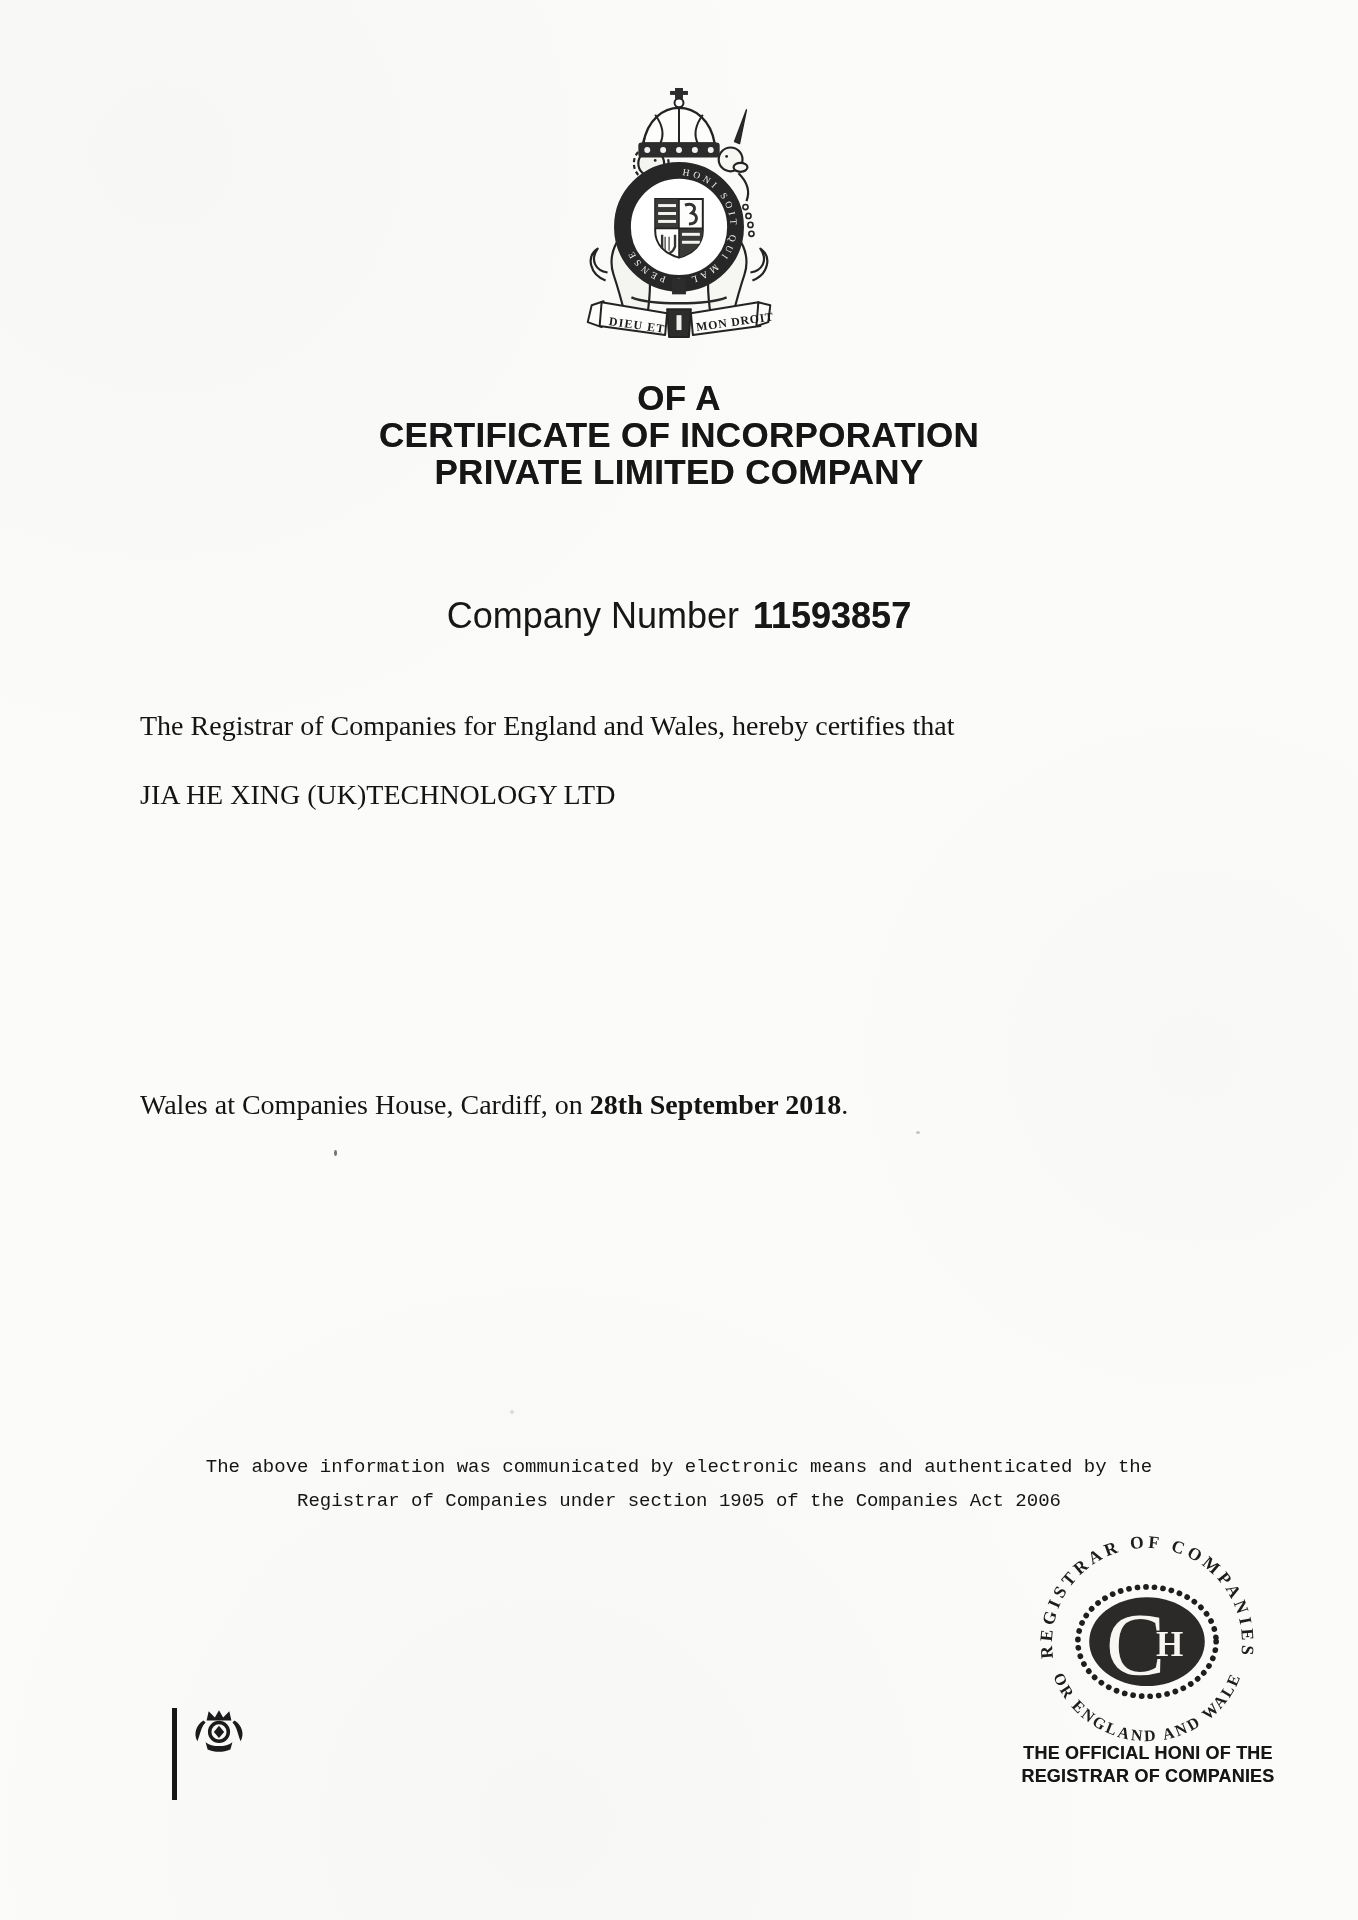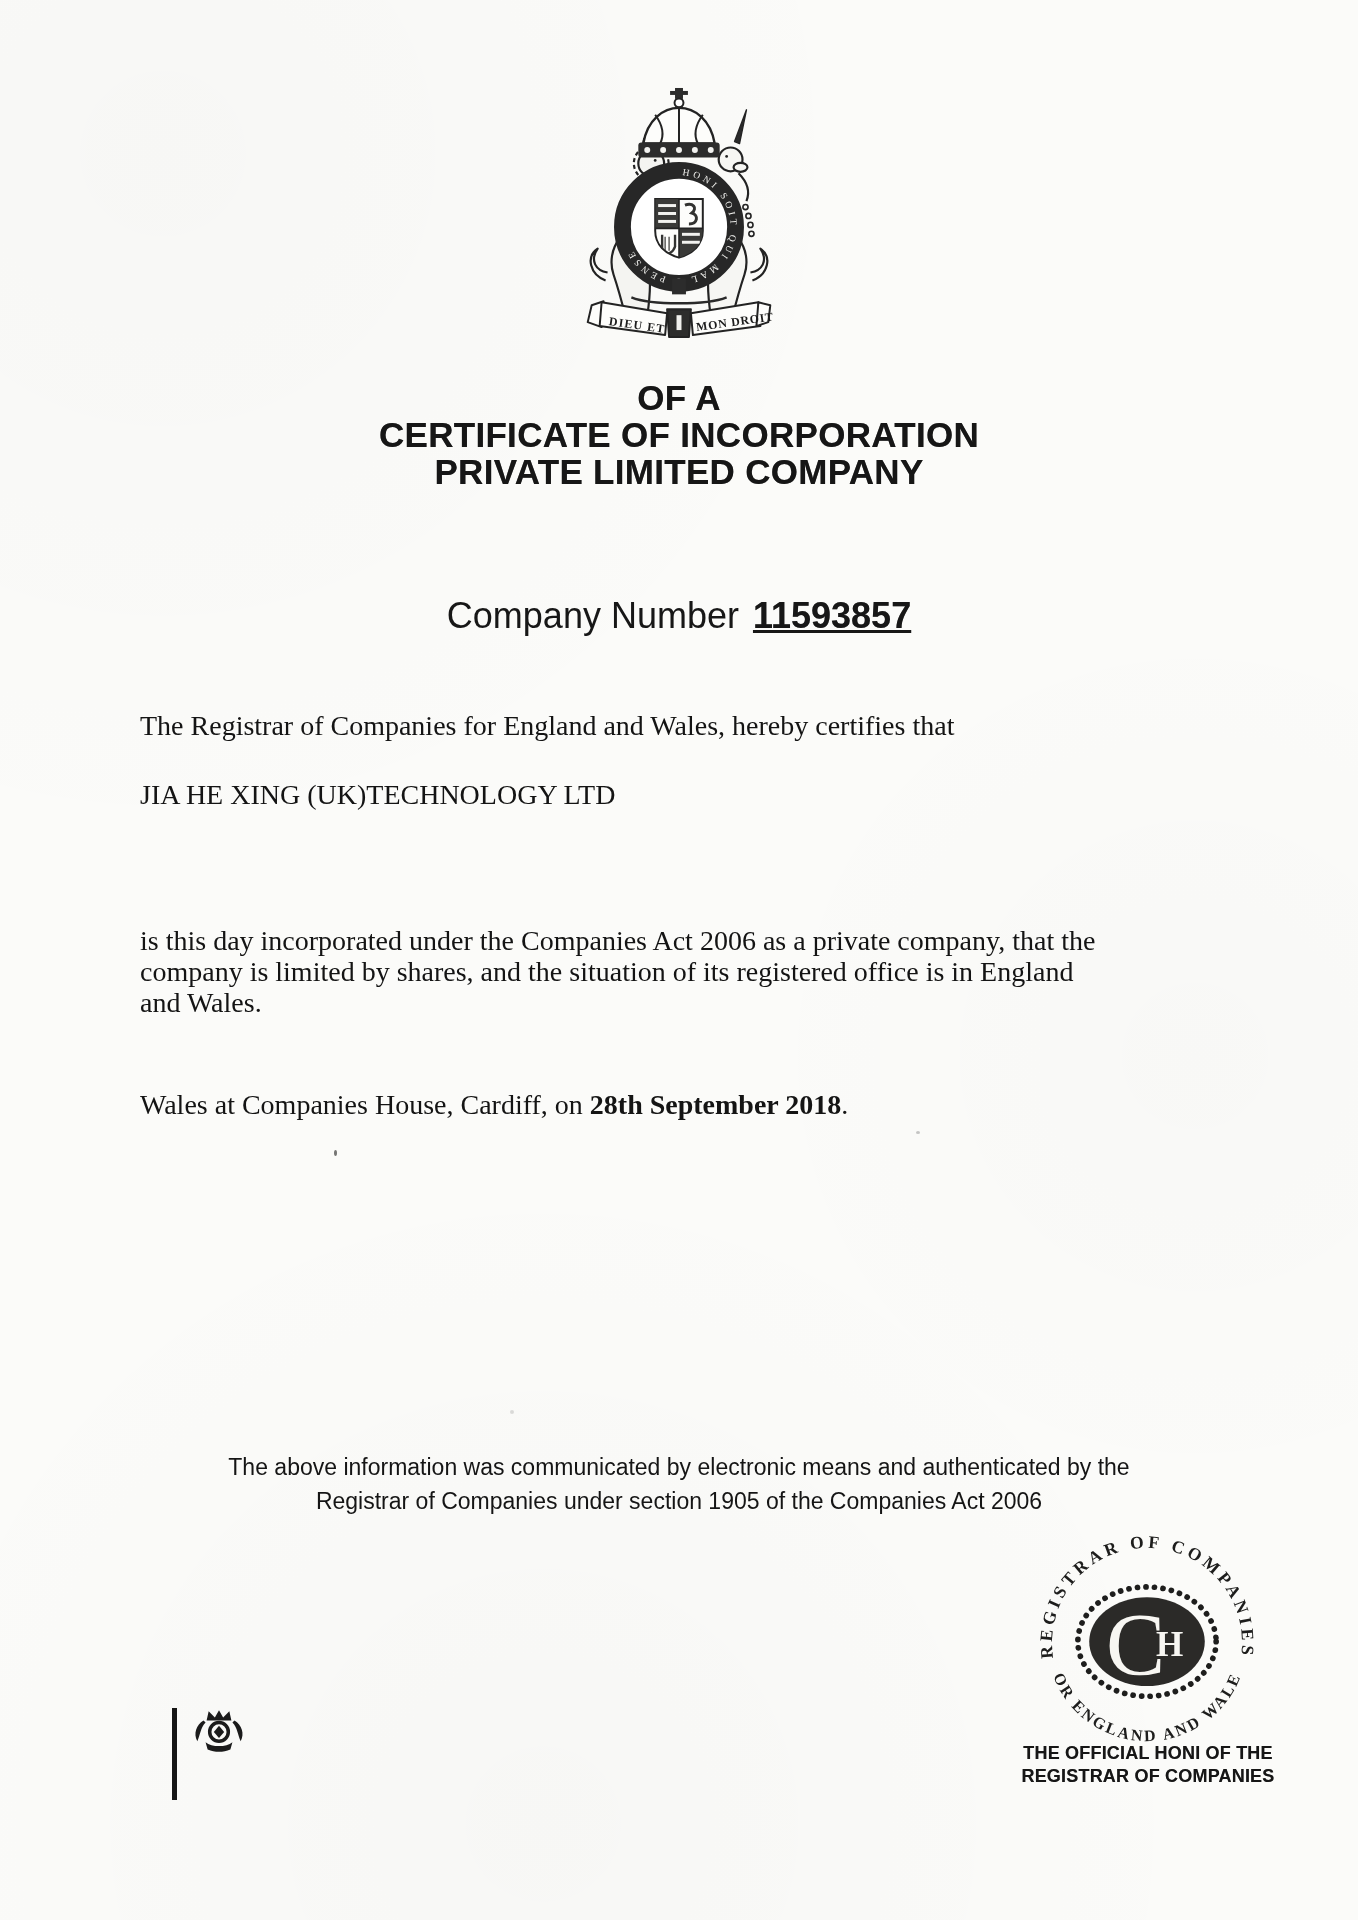--- a/index.html
+++ b/index.html
@@ -24,37 +24,37 @@
     letter-spacing:0.3px;
     color:#161616;
     text-shadow:0 0 0.6px rgba(0,0,0,.55);
   }
   .company-number{
     top:597px;left:0;width:100%;
     text-align:center;
     font:400 36px/38px "Liberation Sans", sans-serif;
     color:#171717;
   }
-  .company-number .num{font-weight:700;margin-left:14px;text-shadow:0 0 0.5px rgba(0,0,0,.5);text-decoration:underline;}
+  .company-number .num{font-weight:700;margin-left:14px;text-shadow:0 0 0.5px rgba(0,0,0,.5);}
   
   .serif{
     font-family:"Liberation Serif", serif;
     font-size:28px;
     color:#141414;
   }
   .certify-line{top:710px;left:140px;width:1120px;line-height:32px;}
   .company-name{top:779px;left:140px;width:1120px;line-height:32px;}
   .paragraph{top:925px;left:140px;width:1130px;line-height:31px;}
   .given-line{top:1089px;left:140px;width:1130px;line-height:32px;}
   .given-line .date{font-weight:700;}
   .footnote{
     top:1450px;left:129px;width:1100px;
     text-align:center;
-    font-family:Liberation Sans, sans-serif;
-    font-size:23px;line-height:34px;
+    font-family:Liberation Mono, monospace;
+    font-size:19px;line-height:34px;
     color:#151515;
   }
   
   .seal-svg{left:1018px;top:1528px;width:258px;height:219px;}
   .seal-caption{
     left:1008px;top:1742px;width:280px;
     text-align:center;
     font:700 18px/23px "Liberation Sans", sans-serif;
     color:#161616;
     letter-spacing:0.2px;
@@ -179,25 +179,20 @@
   </div>
 
   <div class="abs company-number">
     <span>Company Number</span><span class="num">11593857</span>
   </div>
 
   <div class="abs serif company-name">JIA HE XING (UK)TECHNOLOGY LTD</div>
 
   <div class="abs serif certify-line">The Registrar of Companies for England and Wales, hereby certifies that</div>
 
-  <div class="abs serif paragraph">
-    <div>is this day incorporated under the Companies Act 2006 as a private company, that the</div>
-    <div>company is limited by shares, and the situation of its registered office is in England</div>
-    <div>and Wales.</div>
-  </div>
 
   <div class="abs serif given-line">
     <span>Wales at Companies House, Cardiff, on </span><span class="date">28th September 2018</span><span>.</span>
   </div>
 
   <div class="abs footnote">
     <div>The above information was communicated by electronic means and authenticated by the</div>
     <div>Registrar of Companies under section 1905 of the Companies Act 2006</div>
   </div>
 

